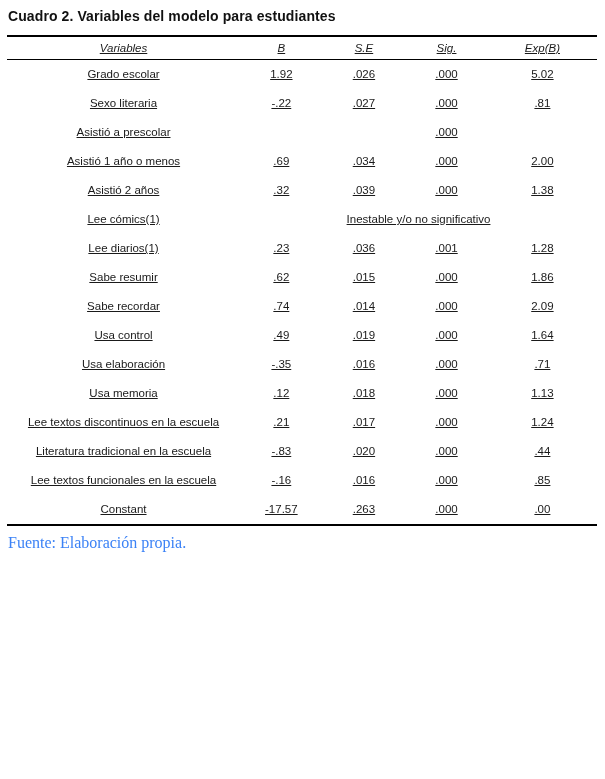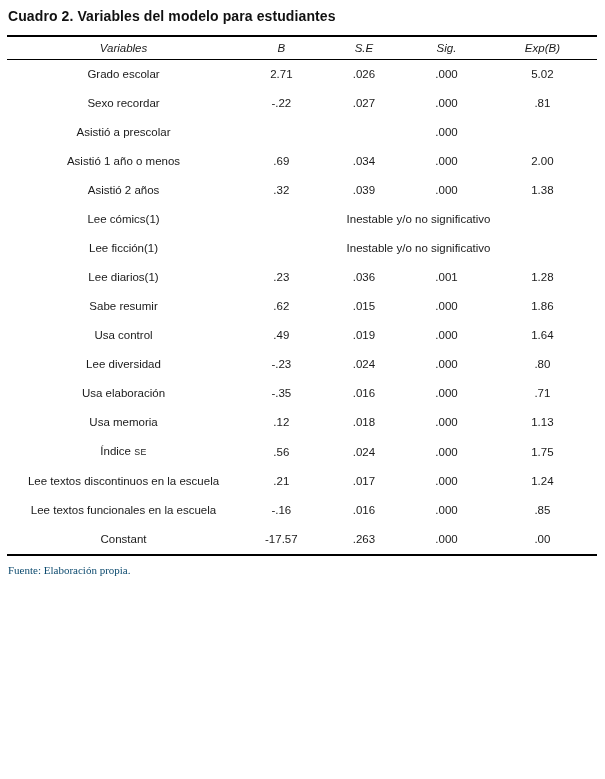--- a/index.html
+++ b/index.html
@@ -22,20 +22,21 @@
     color: #111111;
     margin: 2px 0 11px 1px;
     letter-spacing: 0.1px;
   }
   table.model-table {
     width: 100%;
     border-collapse: collapse;
     border-top: 2px solid #000000;
     border-bottom: 2px solid #000000;
     table-layout: fixed;
+    text-decoration: underline;
   }
   table.model-table thead th {
     font-style: italic;
     font-weight: normal;
     font-size: 11.5px;
     color: #1a1a1a;
     text-align: center;
     padding: 5px 2px 5px 2px;
     border-bottom: 1px solid #000000;
   }
@@ -51,22 +52,22 @@
   }
   td.cell-variable { text-align: center; }
   td.cell-value    { text-align: center; }
   td.cell-span     { text-align: center; }
   .smallcaps {
     font-size: 8.8px;
     letter-spacing: 0.4px;
   }
   .source-note {
     font-family: "Liberation Serif", serif;
-    font-size: 11px;
-    color: #0c4a6e;
+    font-size: 16px;
+    color: #3b82f6;
     margin: 8px 0 0 1px;
   }
 </style>
 </head>
 <body>
 
 <div class="page">
 
   <h1 class="doc-title">Cuadro 2. Variables del modelo para estudiantes</h1>
 
@@ -83,27 +84,27 @@
         <th>Variables</th>
         <th>B</th>
         <th>S.E</th>
         <th>Sig.</th>
         <th>Exp(B)</th>
       </tr>
     </thead>
     <tbody>
         <tr>
           <td class="cell-variable">Grado escolar</td>
-          <td class="cell-value">2.71</td>
+          <td class="cell-value">1.92</td>
           <td class="cell-value">.026</td>
           <td class="cell-value">.000</td>
           <td class="cell-value">5.02</td>
         </tr>
         <tr>
-          <td class="cell-variable">Sexo recordar</td>
+          <td class="cell-variable">Sexo literaria</td>
           <td class="cell-value">-.22</td>
           <td class="cell-value">.027</td>
           <td class="cell-value">.000</td>
           <td class="cell-value">.81</td>
         </tr>
         <tr>
           <td class="cell-variable">Asistió a prescolar</td>
           <td class="cell-value"></td>
           <td class="cell-value"></td>
           <td class="cell-value">.000</td>
@@ -118,83 +119,79 @@
         </tr>
         <tr>
           <td class="cell-variable">Asistió 2 años</td>
           <td class="cell-value">.32</td>
           <td class="cell-value">.039</td>
           <td class="cell-value">.000</td>
           <td class="cell-value">1.38</td>
         </tr>
         <tr>
           <td class="cell-variable">Lee cómics(1)</td>
-          <td colspan="4" class="cell-span">Inestable y/o no significativo</td>
-        </tr>
-        <tr>
-          <td class="cell-variable">Lee ficción(1)</td>
           <td colspan="4" class="cell-span">Inestable y/o no significativo</td>
         </tr>
         <tr>
           <td class="cell-variable">Lee diarios(1)</td>
           <td class="cell-value">.23</td>
           <td class="cell-value">.036</td>
           <td class="cell-value">.001</td>
           <td class="cell-value">1.28</td>
         </tr>
         <tr>
           <td class="cell-variable">Sabe resumir</td>
           <td class="cell-value">.62</td>
           <td class="cell-value">.015</td>
           <td class="cell-value">.000</td>
           <td class="cell-value">1.86</td>
         </tr>
         <tr>
+          <td class="cell-variable">Sabe recordar</td>
+          <td class="cell-value">.74</td>
+          <td class="cell-value">.014</td>
+          <td class="cell-value">.000</td>
+          <td class="cell-value">2.09</td>
+        </tr>
+        <tr>
           <td class="cell-variable">Usa control</td>
           <td class="cell-value">.49</td>
           <td class="cell-value">.019</td>
           <td class="cell-value">.000</td>
           <td class="cell-value">1.64</td>
         </tr>
         <tr>
-          <td class="cell-variable">Lee diversidad</td>
-          <td class="cell-value">-.23</td>
-          <td class="cell-value">.024</td>
-          <td class="cell-value">.000</td>
-          <td class="cell-value">.80</td>
-        </tr>
-        <tr>
           <td class="cell-variable">Usa elaboración</td>
           <td class="cell-value">-.35</td>
           <td class="cell-value">.016</td>
           <td class="cell-value">.000</td>
           <td class="cell-value">.71</td>
         </tr>
         <tr>
           <td class="cell-variable">Usa memoria</td>
           <td class="cell-value">.12</td>
           <td class="cell-value">.018</td>
           <td class="cell-value">.000</td>
           <td class="cell-value">1.13</td>
         </tr>
         <tr>
-          <td class="cell-variable">Índice <span class="smallcaps">SE</span></td>
-          <td class="cell-value">.56</td>
-          <td class="cell-value">.024</td>
-          <td class="cell-value">.000</td>
-          <td class="cell-value">1.75</td>
-        </tr>
-        <tr>
           <td class="cell-variable">Lee textos discontinuos en la escuela</td>
           <td class="cell-value">.21</td>
           <td class="cell-value">.017</td>
           <td class="cell-value">.000</td>
           <td class="cell-value">1.24</td>
         </tr>
         <tr>
+          <td class="cell-variable">Literatura tradicional en la escuela</td>
+          <td class="cell-value">-.83</td>
+          <td class="cell-value">.020</td>
+          <td class="cell-value">.000</td>
+          <td class="cell-value">.44</td>
+        </tr>
+        <tr>
           <td class="cell-variable">Lee textos funcionales en la escuela</td>
           <td class="cell-value">-.16</td>
           <td class="cell-value">.016</td>
           <td class="cell-value">.000</td>
           <td class="cell-value">.85</td>
         </tr>
         <tr>
           <td class="cell-variable">Constant</td>
           <td class="cell-value">-17.57</td>
           <td class="cell-value">.263</td>

